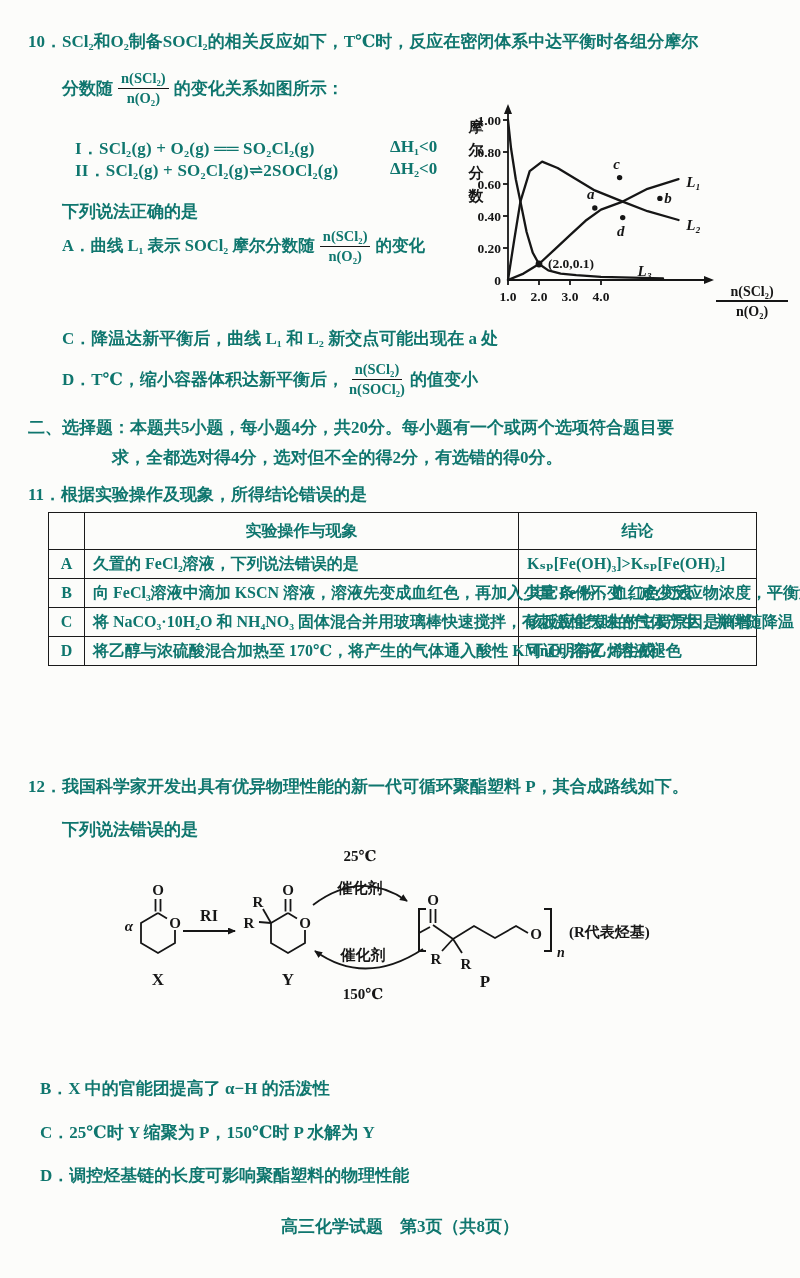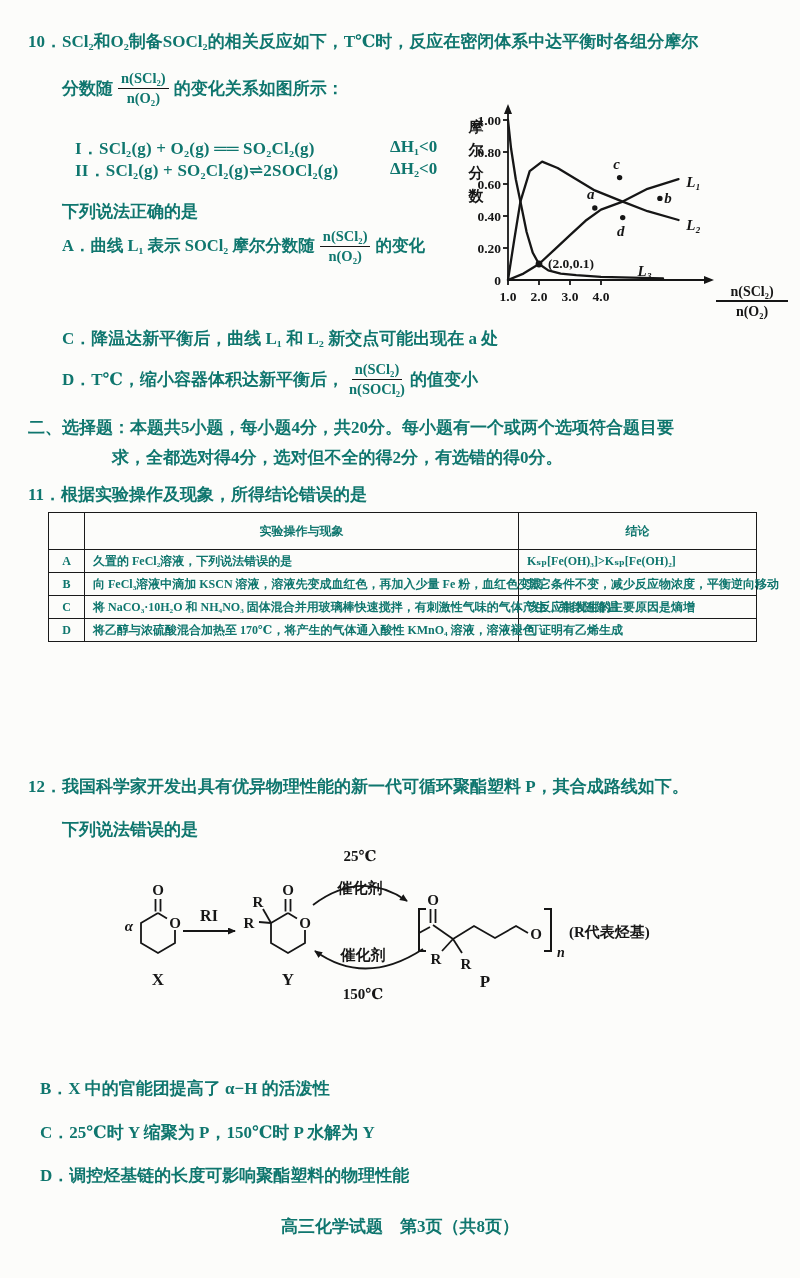--- a/index.html
+++ b/index.html
@@ -9,21 +9,21 @@
     font-family:"Liberation Serif","DejaVu Serif","DejaVu Sans",serif;
     font-weight:bold; font-size:17px;
   }
   .abs{position:absolute; white-space:nowrap;}
   .row{display:flex; align-items:center;}
   .frac{display:inline-flex; flex-direction:column; align-items:center;
         font-size:14.5px; line-height:1.15; margin:0 5px; vertical-align:middle;}
   .frac .num{border-bottom:1.6px solid #161616; padding:0 3px 1px 3px;}
   .frac .den{padding-top:1px;}
   .eq{letter-spacing:.2px;}
-  table.q11{border-collapse:collapse; width:708px; table-layout:fixed; font-size:12px;}
+  table.q11{border-collapse:collapse; width:708px; table-layout:fixed; font-size:16px;}
   table.q11 th, table.q11 td{border:1.7px solid #1a1a1a; padding:2px 8px; line-height:1.5;}
   table.q11 th{text-align:center; font-weight:bold; height:32px;}
   td.letter{text-align:center; width:36px; padding:2px 2px;}
   col.c-letter{width:36px;} col.c-op{width:434px;} col.c-concl{width:238px;}
   .footer{position:absolute; left:0; top:1215px; width:800px; text-align:center; font-size:17px;}
   svg text{font-family:"Liberation Serif","DejaVu Serif","DejaVu Sans",serif;}
 </style>
 </head>
 <body>
 

